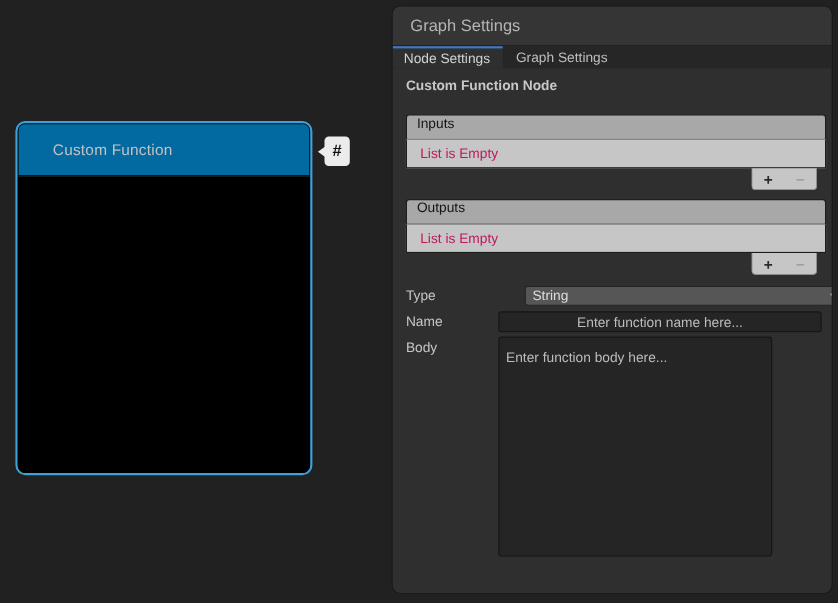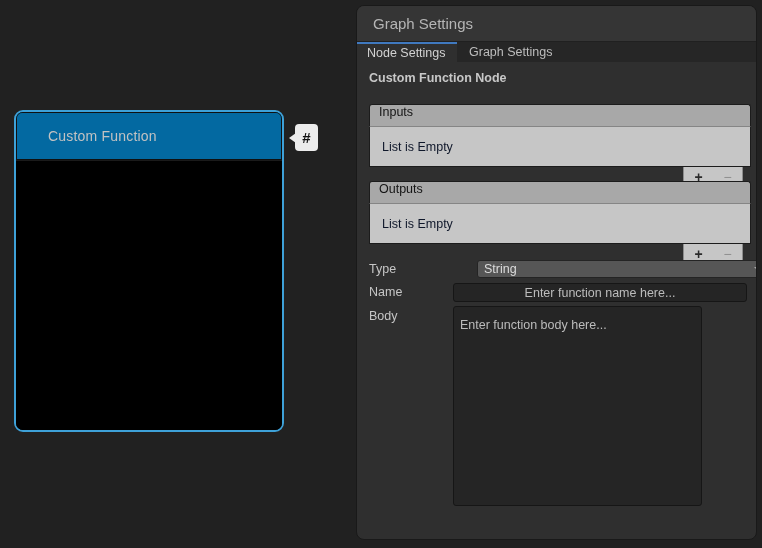--- a/index.html
+++ b/index.html
@@ -96,25 +96,25 @@
   .rlist.outputs { top: 119px; }
   .rlist-header {
     height: 23px; background: #a8a8a8;
     border: 1px solid #1c1c1c; border-bottom: 1px solid #858585;
     border-radius: 3px 3px 0 0;
     display: flex; 
     padding-left: 9px;
     color: #141414; font-size: 12.5px;
   }
   .rlist-body {
-    height: 40px; background: #c6c6c6;
+    height: 26px; background: #c6c6c6;
     border: 1px solid #1c1c1c; border-top: none;
     display: flex; align-items: center;
     padding-left: 12px;
-    color: #0f172a; font-size: 12.5px;
+    color: #be185d; font-size: 12.5px;
   }
   .rlist-footer { height: 21px; display: flex; justify-content: flex-end; padding-right: 8px; }
   .rlist-footer-box {
     width: 60px; height: 20px;
     background: #c6c6c6;
     border: 1px solid #8d8d8d; border-top: none;
     border-radius: 0 0 4px 4px;
     display: flex; align-items: center; justify-content: space-around;
   }
   .rlist-btn {

